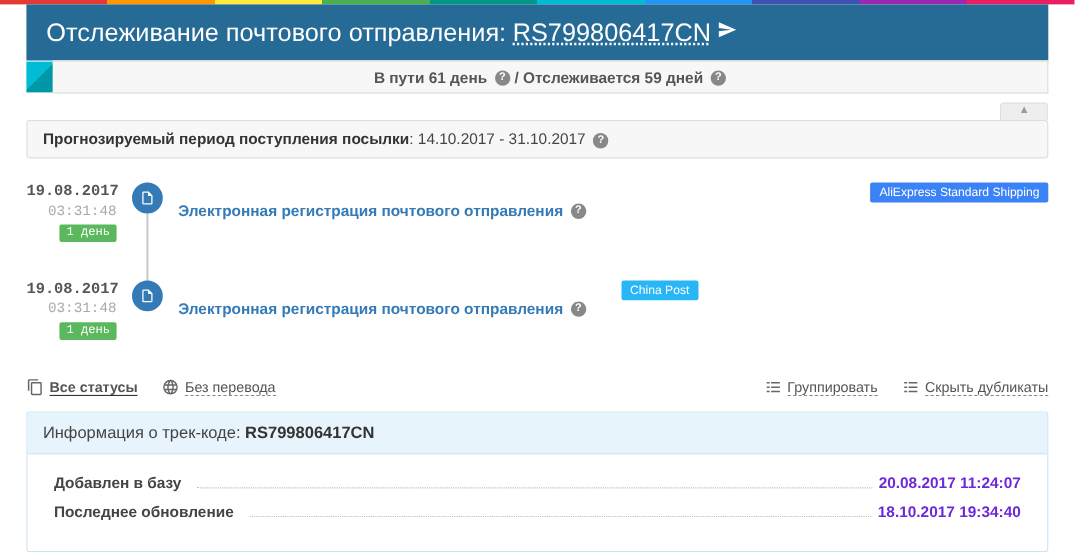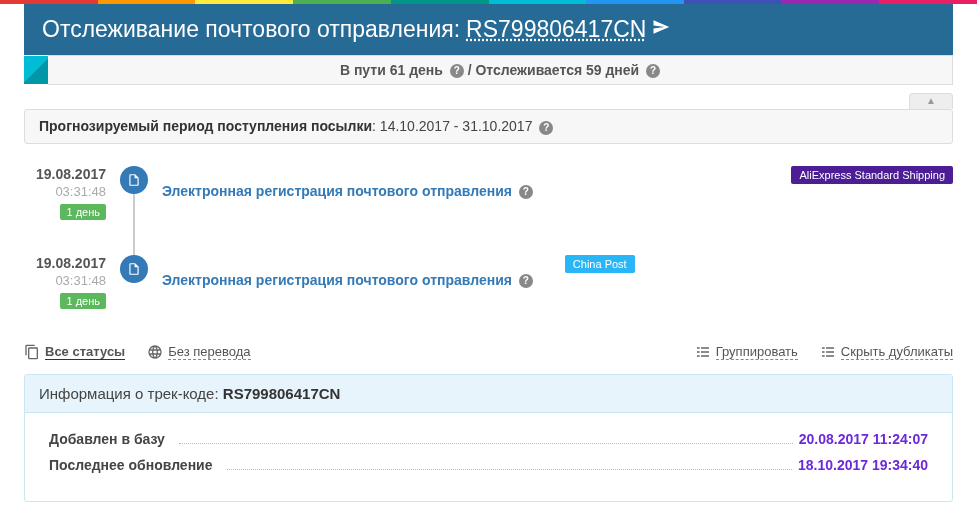--- a/index.html
+++ b/index.html
@@ -11,30 +11,30 @@
 .status-bar { margin:0 24px; display:flex; align-items:center; }
 .status-corner { width:24px; height:28px; background:linear-gradient(135deg,#00bcd4 50%,#0097a7 50%); }
 .status-body { flex:1; background:#f7f7f7; border:1px solid #ddd; border-left:none; padding:6px 12px; text-align:center; font-weight:bold; color:#555; font-size:14px; }
 .help { display:inline-block; width:14px; height:14px; border-radius:50%; background:#888; color:#fff; font-size:10px; line-height:14px; text-align:center; font-weight:bold; margin-left:3px; vertical-align:middle; cursor:pointer; }
 .forecast-wrap { margin:24px 24px 0; position:relative; }
 .forecast { background:#f7f7f7; border:1px solid #ddd; border-radius:3px; padding:8px 14px; font-size:14px; color:#444; }
 .forecast b { color:#333; }
 .collapse-tab { position:absolute; right:0; top:-16px; width:44px; height:16px; background:#eee; border:1px solid #ddd; border-bottom:none; border-radius:4px 4px 0 0; text-align:center; color:#999; font-size:10px; line-height:14px; cursor:pointer; }
 .events { margin:22px 24px 0; }
 .event { display:flex; align-items:flex-start; margin-bottom:35px; position:relative; }
-.date-col { width:82px; text-align:right; }
+.date-col { width:82px; text-align:right;font-family:Liberation Mono, monospace; }
 .date { font-weight:bold; color:#555; font-size:14px; }
 .time { color:#aaa; font-size:13px; margin-top:2px;text-align:right; }
 .badge-dur { display:inline-block; background:#5cb85c; color:#fff; font-size:11px; padding:2px 6px; margin-top:5px; border-radius:2px; }
 .node { width:28px; height:28px; border-radius:50%; background:#337ab7; margin:0 14px; display:flex; align-items:center; justify-content:center; flex-shrink:0; position:relative; z-index:1; }
 .node svg { width:14px; height:14px; fill:#fff; }
 .connector { position:absolute; left:109px; top:28px; width:2px; height:66px; background:#ccc; }
 .ev-title { color:#337ab7; font-weight:bold; font-size:14px; margin-top:17px; }
 .carrier { margin-left:auto; color:#fff; font-size:11px; padding:3px 8px; border-radius:2px; align-self:flex-start; }
-.c-ae { background:#4c1d95; }
+.c-ae { background:#3b82f6; }
 .c-cp { background:#29b6f6;margin-left:32px; }
 .toolbar { display:flex; gap:22px; margin:25px 24px 0; font-size:13px; }
 .tb-item { display:flex; align-items:center; gap:5px; color:#555; cursor:pointer; }
 .tb-item span.txt { border-bottom:1px dashed #888; }
 .tb-item.active span.txt { border-bottom:1px solid #333; font-weight:bold; }
 .tb-spacer { flex:1; }
 .tb-icon { width:16px; height:16px; fill:#666; }
 .info-panel { margin:14px 24px 0; border:1px solid #cce5f3; border-radius:3px; overflow:hidden; }
 .info-head { background:#e8f4fb; padding:10px 14px; font-size:15px; color:#444; border-bottom:1px solid #cce5f3; }
 .info-head b { color:#333; }

